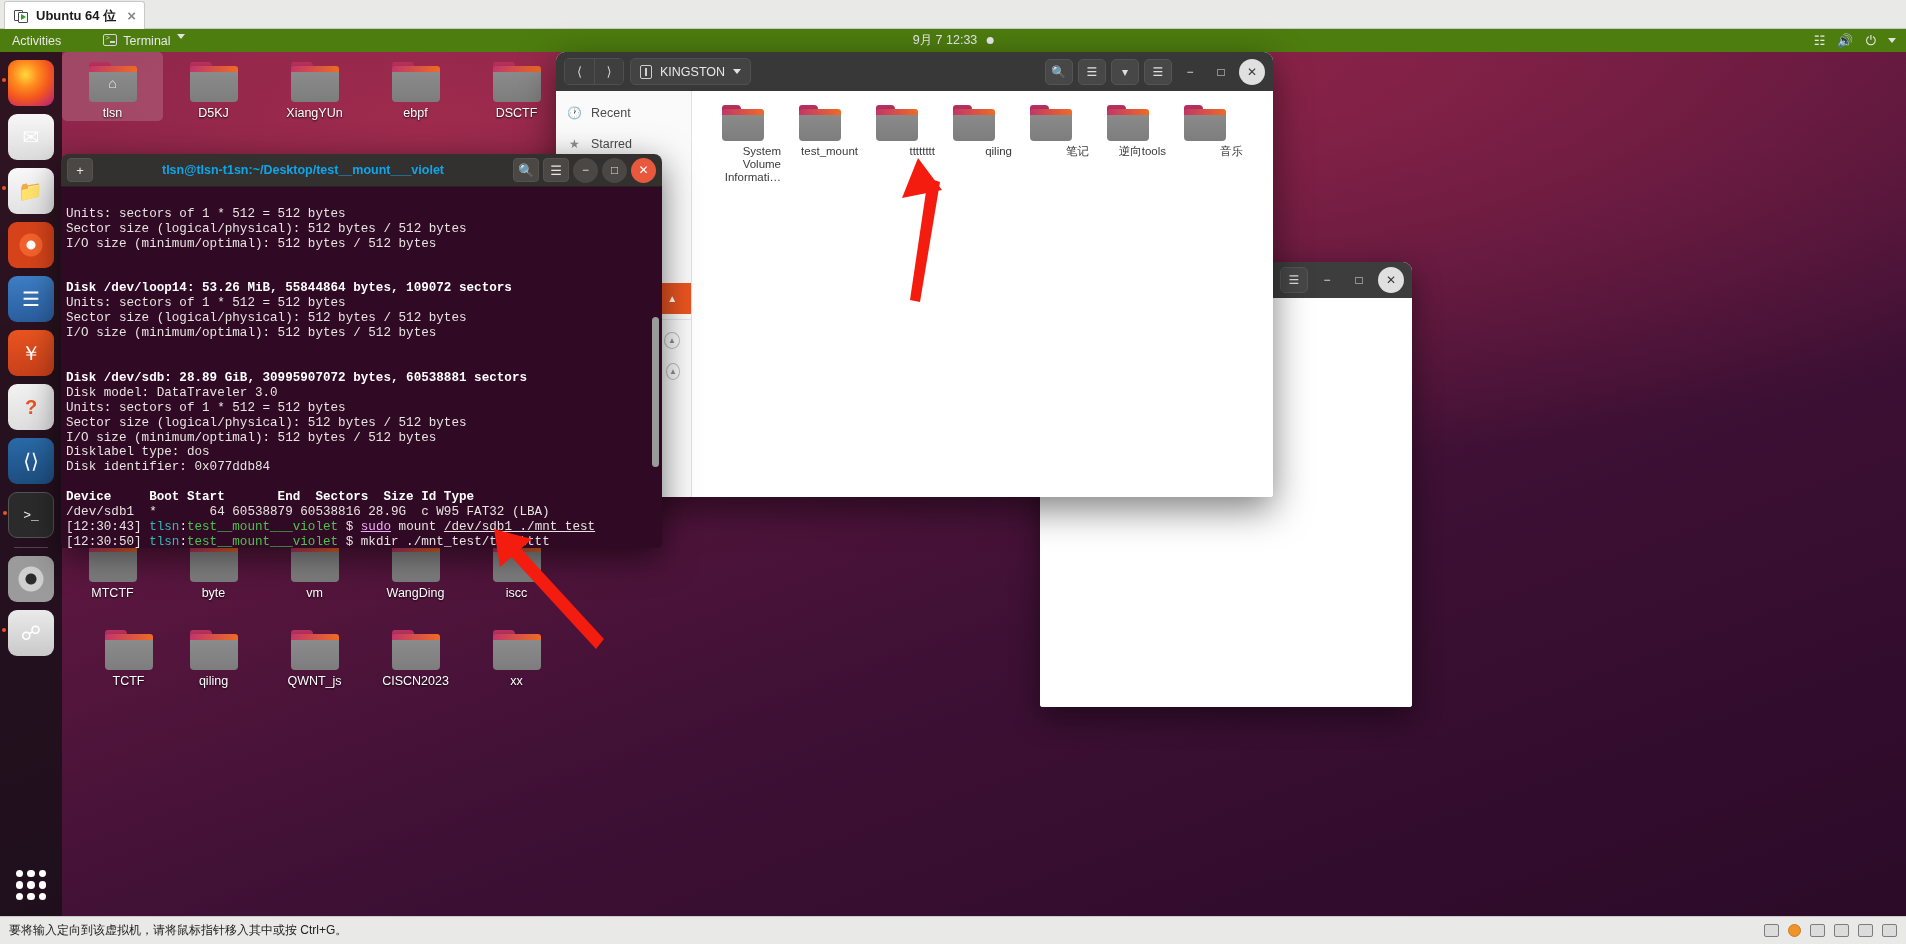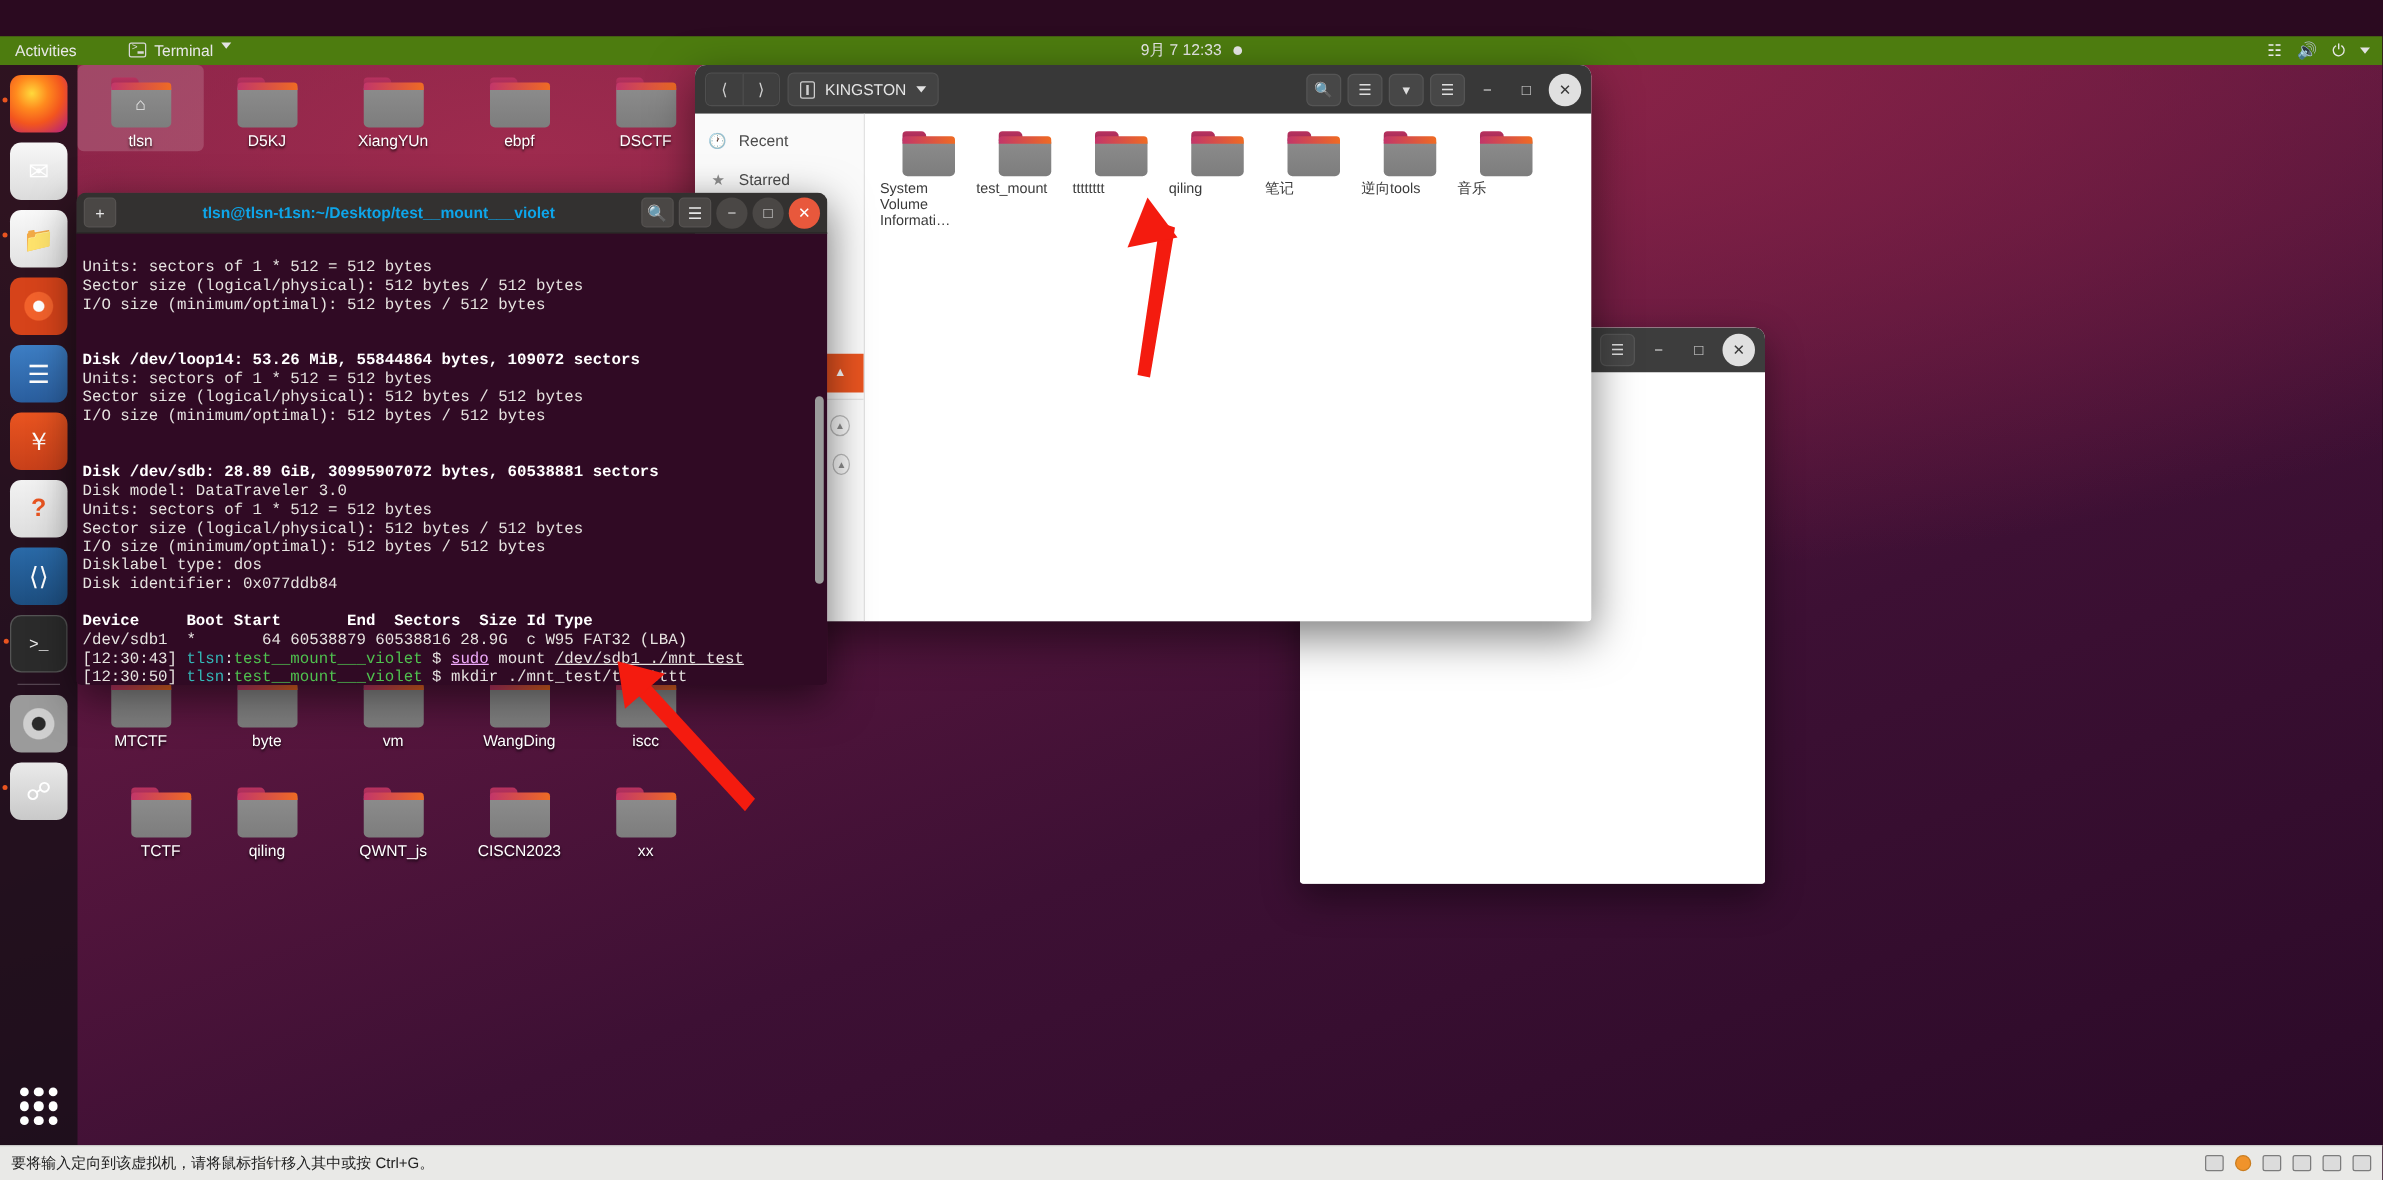--- a/index.html
+++ b/index.html
@@ -161,21 +161,21 @@
   .side-item.active { background:#e95420; color:#fff; font-weight:bold; }
   .side-ic { width:15px; height:15px; display:flex; align-items:center; justify-content:center;
      color:#8d8d8d; font-size:12px; }
   .side-item.active .side-ic { color:#fff; }
   .side-eject { margin-left:auto; width:17px;height:17px;border:1px solid #bdbdbd; border-radius:50%;
      display:flex; align-items:center; justify-content:center; font-size:8px; color:#8d8d8d; }
   .side-item.active .side-eject { border:none; color:#fff; font-size:10px; }
   .side-sep { height:1px; background:#e4e4e4; margin:5px 0; }
   .nau-view { flex:1; background:#fff; padding:10px 0 0 12px; position:relative; }
   .fgrid { display:flex; flex-wrap:wrap; }
-  .fitem { width:77px; text-align:left; margin:0 0 8px 0; }
+  .fitem { width:77px; text-align:right; margin:0 0 8px 0; }
   .fitem .folder { width:42px; height:35px; margin:4px auto 5px; }
   .fitem .folder .body { width:42px; height:31px; }
   .fitem .folder .lip { width:42px; }
   .fitem .folder .tab { width:19px; }
   .flabel { font-size:11.5px; color:#3a3a3a; line-height:13px; word-break:break-word; }
 
   
   .nau2 {
     position:absolute; left:1040px; top:262px; width:372px; height:445px;
     background:#fff; border-radius:9px 9px 3px 3px; box-shadow:0 10px 30px rgba(0,0,0,.45);
@@ -197,20 +197,31 @@
   .vms-right { margin-left:auto; display:flex; align-items:center; gap:9px; }
   .vms-ic { width:15px; height:13px; border:1.2px solid #7d7d7d; border-radius:2px; background:#dcdcdc; }
   .vms-ic.round { border-radius:50%; width:13px; height:13px; }
   .vms-ic.orange { background:#f0932b; border-color:#c97d20; }
 </style>
 </head>
 <body>
 
 <div id="root">
 
+  <div class="vm-tabbar">
+    <div class="vm-tab">
+      <span class="vm-tab-icon">
+        <span class="sq1"></span>
+          <span class="sq2"></span>
+          <span class="tri"></span>
+      </span>
+      <span>Ubuntu 64 位</span>
+      <span class="vm-tab-close">×</span>
+    </div>
+  </div>
 
   <div class="gnome-topbar">
     <span class="gt-activities">Activities</span>
     <span class="gt-app">
       <span class="gt-app-icon"></span>
       <span>Terminal</span>
       <span class="caret-down"></span>
     </span>
     <span class="gt-clock">
       <span>9月 7  12:33</span>

